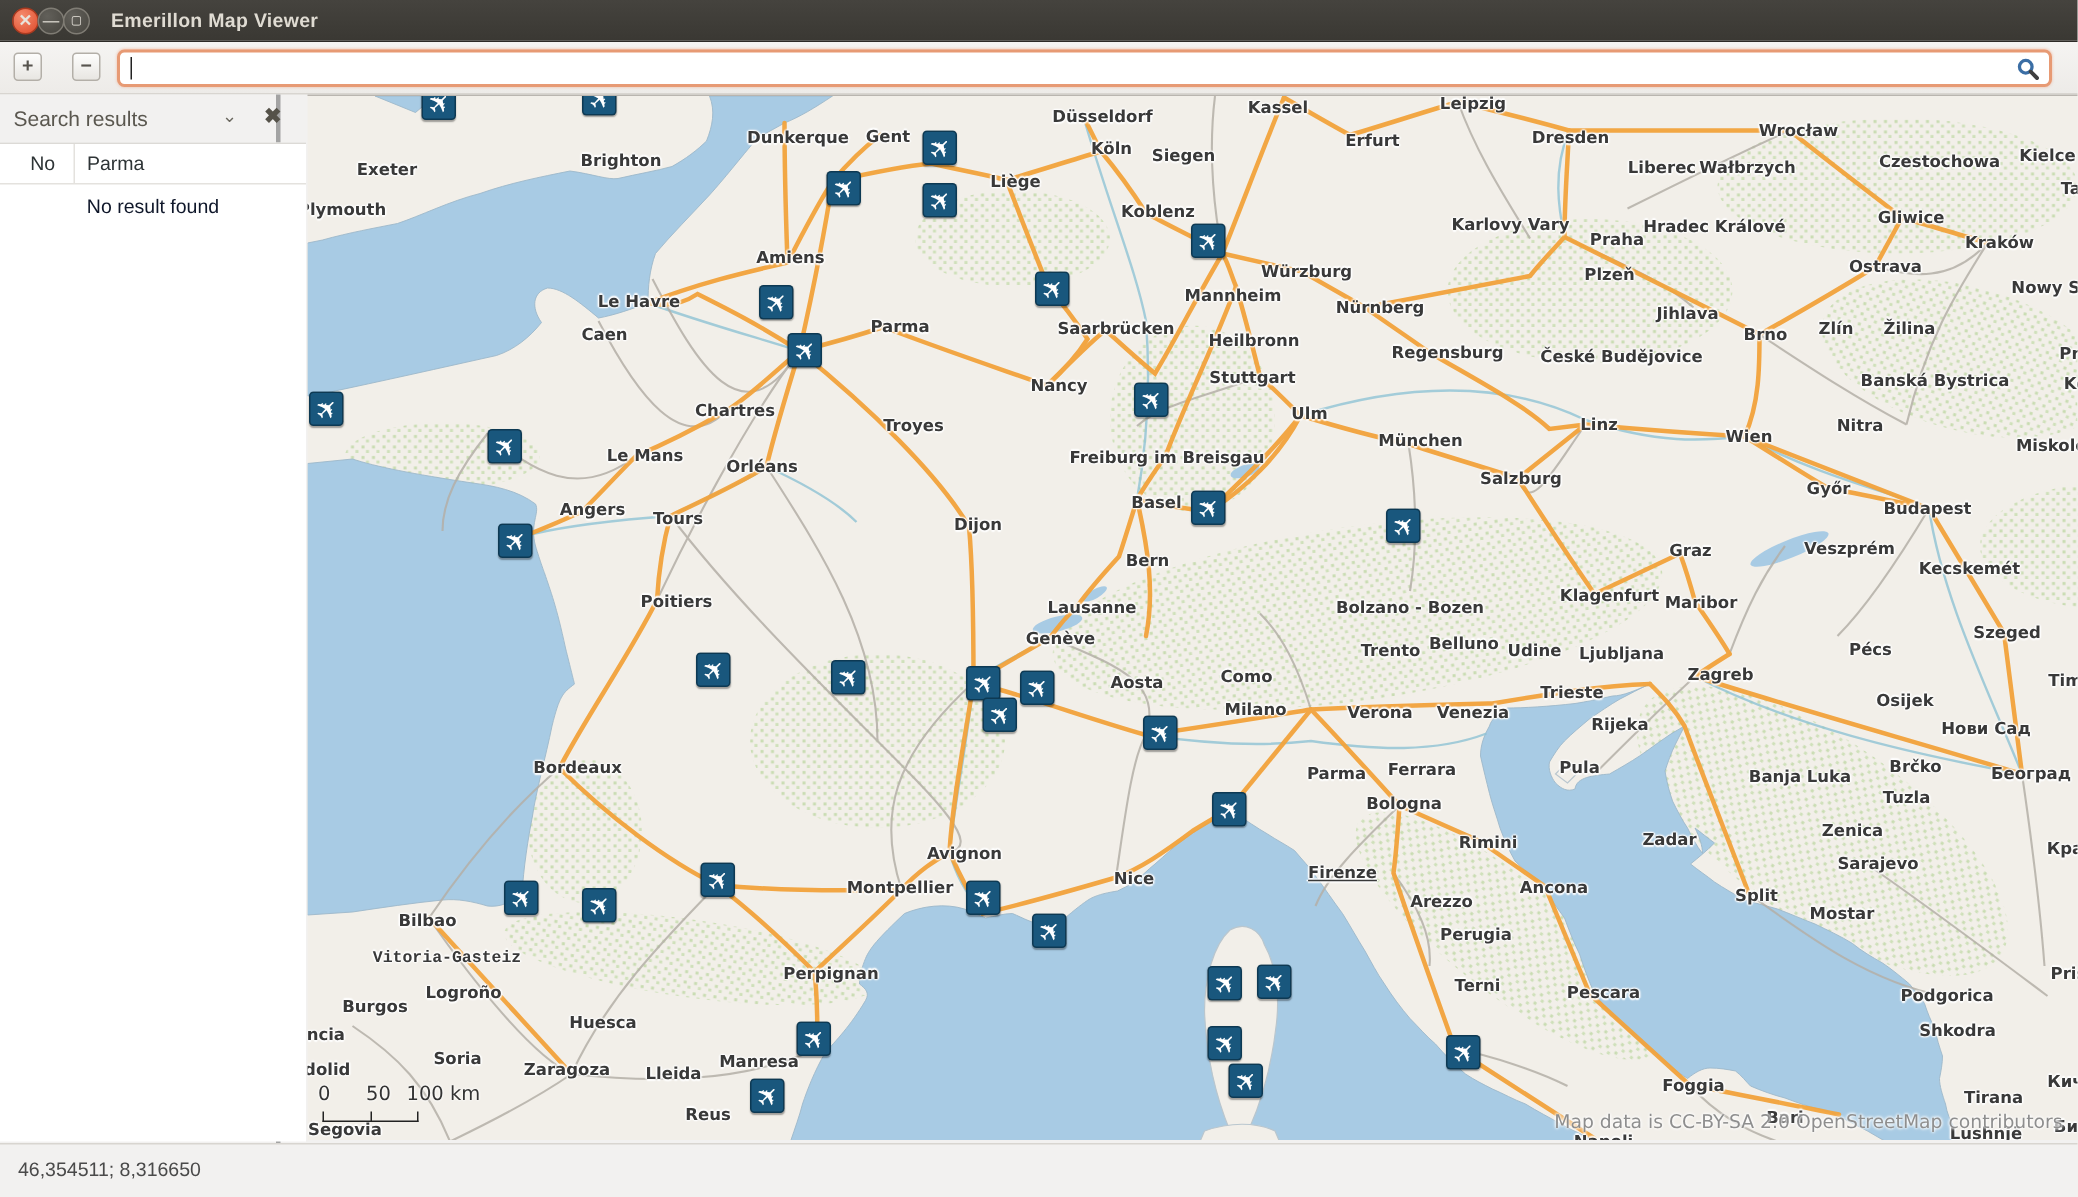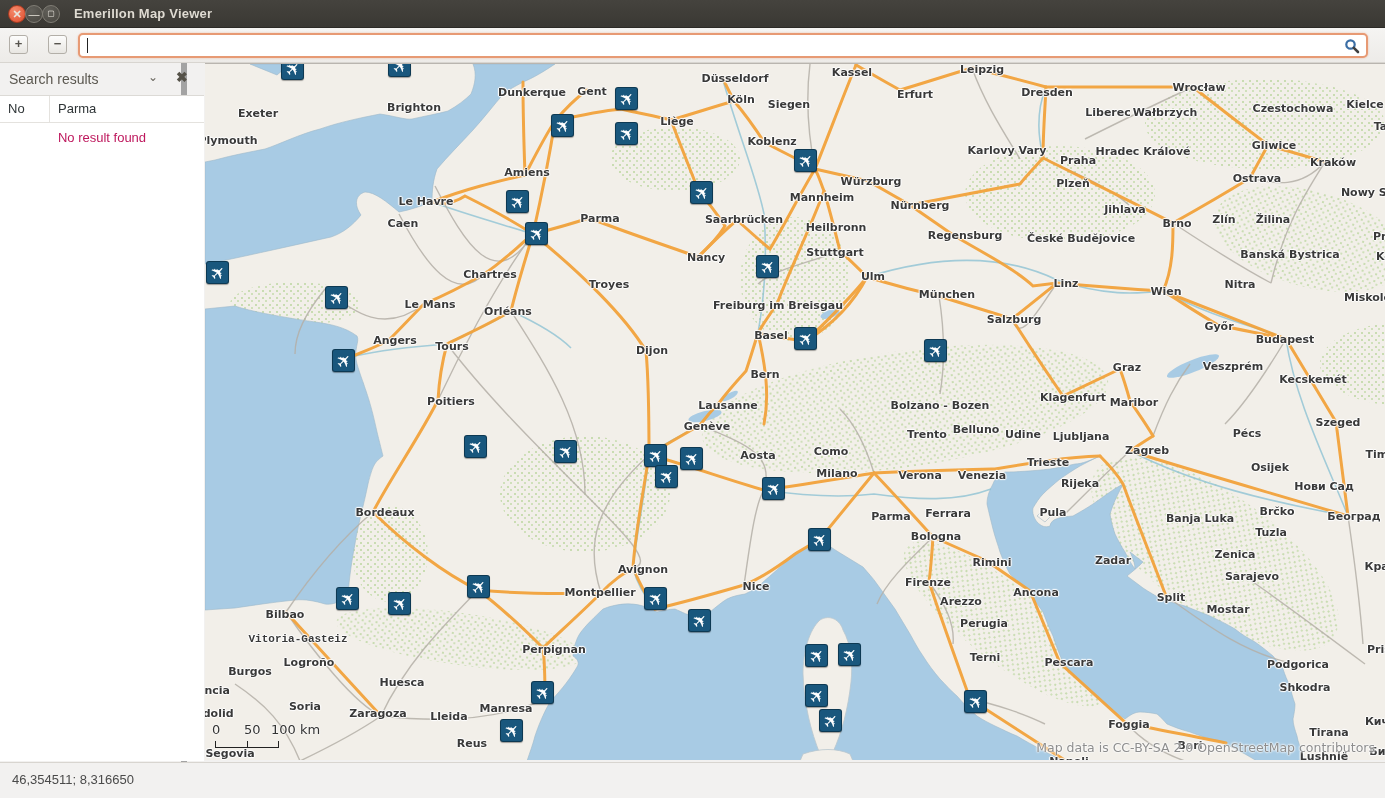--- a/index.html
+++ b/index.html
@@ -29,34 +29,34 @@
   .tbtn.zin  { left:9px; }
   .tbtn.zout { left:48px; }
   .searchbox { position:absolute; left:78px; top:5px; width:1290px; height:25px;
     background:#fff; border:2px solid #e79a74; border-radius:5px;
     box-shadow:0 0 2px rgba(240,119,70,.45); }
   .caret { position:absolute; left:7px; top:3px; width:1px; height:15px; background:#222; }
   .mag { position:absolute; right:6px; top:3px; width:16px; height:16px; }
 
   
   .sidebar { position:absolute; left:0; top:63px; width:187px; height:699px;
-    background:#f2f1f0; border-right:6px solid #a3a3a3; }
+    background:#f2f1f0; border-right:3px solid #a3a3a3; }
   .side-head { position:absolute; left:0; top:0; width:100%; height:32px; }
   .side-title { position:absolute; left:9px; top:8px; font-size:14px; color:#5a574f; }
   .side-chevron { position:absolute; left:148px; top:7px; font-size:12px; color:#6b6860; }
   .side-close { position:absolute; left:176px; top:6px; font-size:14px; color:#555249; font-weight:bold; }
   .side-table { position:absolute; left:0; top:32px; width:204px; height:666px; background:#fff;
     border-top:1px solid #dcdad6; }
   .col-head { position:absolute; top:0; height:26px; font-size:13px; color:#2e3436;
     line-height:26px; background:#fff; }
-  .col-no   { left:0;  width:50px;  padding-left:8px; border-right:1px solid #e4e2de; }
+  .col-no   { left:0;  width:50px;  padding-left:8px; border-right:1px solid #e4e2de;text-align:center; }
   .col-name { left:50px; width:154px; padding-left:8px; }
   .head-rule { position:absolute; left:0; top:26px; width:100%; height:1px; background:#e4e2de; }
   .empty-msg { position:absolute; left:0; top:34px; width:100%; text-align:center;
-    font-size:13px; color:#be185d; }
+    font-size:13px; color:#0f172a; }
 
   
   .map { position:absolute; left:205px; top:63px; width:1180px; height:697px;
     background:#f2efe9; overflow:hidden; border-top:1px solid #b9b5af; }
   .map svg.base { position:absolute; left:0; top:0; }
   .citylabel { position:absolute; transform:translate(-50%,-50%); white-space:nowrap;
     font-family:"DejaVu Sans", sans-serif; font-size:11px; font-weight:bold; color:#393939;
     text-shadow:-1px 0 1px #fff, 1px 0 1px #fff, 0 -1px 1px #fff, 0 1px 1px #fff, 0 0 2px #fff; }
   .plane { position:absolute; width:23px; height:23px; margin:-12px 0 0 -12px;
     background:#19577d; border:1px solid rgba(8,42,62,.65); border-radius:3px;
@@ -332,21 +332,21 @@
       <span class="citylabel" style="left: 1066px; top: 468px;">Tuzla</span>
       <span class="citylabel" style="left: 731px; top: 472px;">Bologna</span>
       <span class="citylabel" style="left: 787px; top: 498px;">Rimini</span>
       <span class="citylabel" style="left: 908px; top: 496px;">Zadar</span>
       <span class="citylabel" style="left: 1030px; top: 490px;">Zenica</span>
       <span class="citylabel" style="left: 1047px; top: 512px;">Sarajevo</span>
       <span class="citylabel" style="left: 1195px; top: 502px;">Крагујевац</span>
       <span class="citylabel" style="left: 438px; top: 505px;">Avignon</span>
       <span class="citylabel" style="left: 551px; top: 522px;">Nice</span>
       <span class="citylabel" style="left: 395px; top: 528px;">Montpellier</span>
-      <span class="citylabel" style="left: 723px; top: 518px;">Firenze</span>
+      <span class="citylabel" style="left: 690px; top: 518px; text-decoration: underline;">Firenze</span>
       <span class="citylabel" style="left: 831px; top: 528px;">Ancona</span>
       <span class="citylabel" style="left: 756px; top: 537px;">Arezzo</span>
       <span class="citylabel" style="left: 966px; top: 533px;">Split</span>
       <span class="citylabel" style="left: 1023px; top: 545px;">Mostar</span>
       <span class="citylabel" style="left: 779px; top: 559px;">Perugia</span>
       <span class="citylabel" style="left: 349px; top: 585px;">Perpignan</span>
       <span class="citylabel" style="left: 80px; top: 550px;">Bilbao</span>
       <span class="citylabel" style="left: 93px; top: 575px; font-family: Liberation Mono, monospace;">Vitoria-Gasteiz</span>
       <span class="citylabel" style="left: 104px; top: 598px;">Logroño</span>
       <span class="citylabel" style="left: 45px; top: 607px;">Burgos</span>

